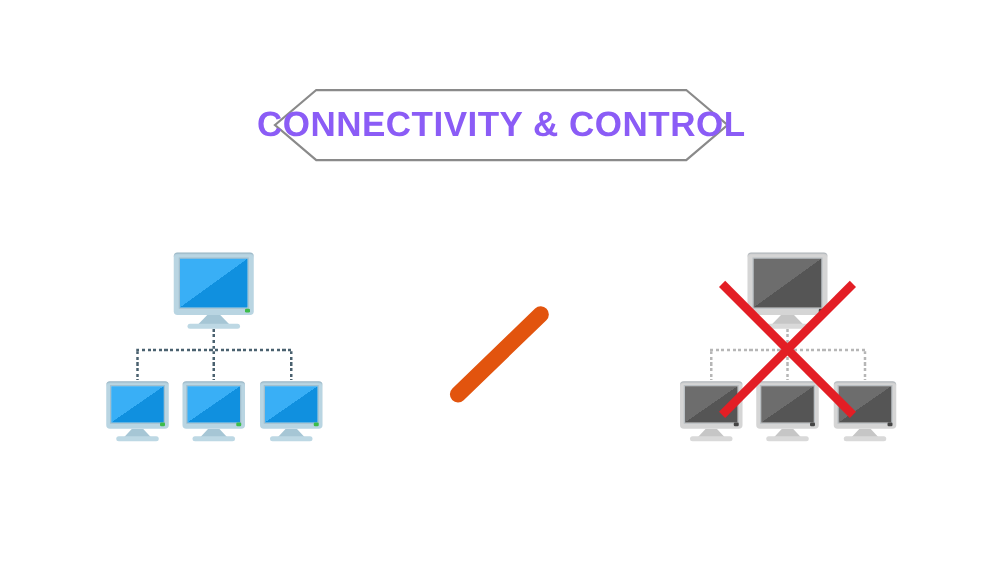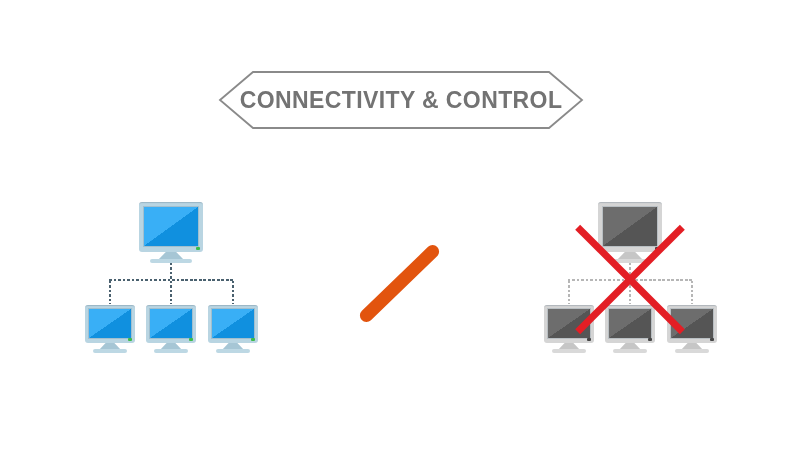--- a/index.html
+++ b/index.html
@@ -7,21 +7,21 @@
     width:800px;height:450px;position:relative;overflow:hidden;
     background:#ffffff;font-family:"Liberation Sans",sans-serif;
   }
   .stage{position:absolute;inset:0;}
 
   
   .banner{position:absolute;left:218px;top:70px;width:366px;height:60px;}
   .banner svg{position:absolute;inset:0;}
   .banner .title{
     position:absolute;inset:0;display:flex;align-items:center;justify-content:center;
-    font-size:23px;font-weight:bold;letter-spacing:.4px;color:#737373;white-space:nowrap;
+    font-size:28px;font-weight:bold;letter-spacing:.4px;color:#8b5cf6;white-space:nowrap;
   }
 
   
   .network{position:absolute;top:200px;width:240px;height:165px;}
   .network.blue{left:60px;
     --frame:#b9d5e2;--screen-l:#39aff6;--screen-d:#1090df;--led:#3dbc4a;
     --dot:#4a616f;--stand:#a6c6d5;--base:#bdd8e4;}
   .network.gray{left:519px;
     --frame:#d5d5d5;--screen-l:#6d6d6d;--screen-d:#555555;--led:#454545;
     --dot:#b6b6b6;--stand:#c6c6c6;--base:#d9d9d9;}

